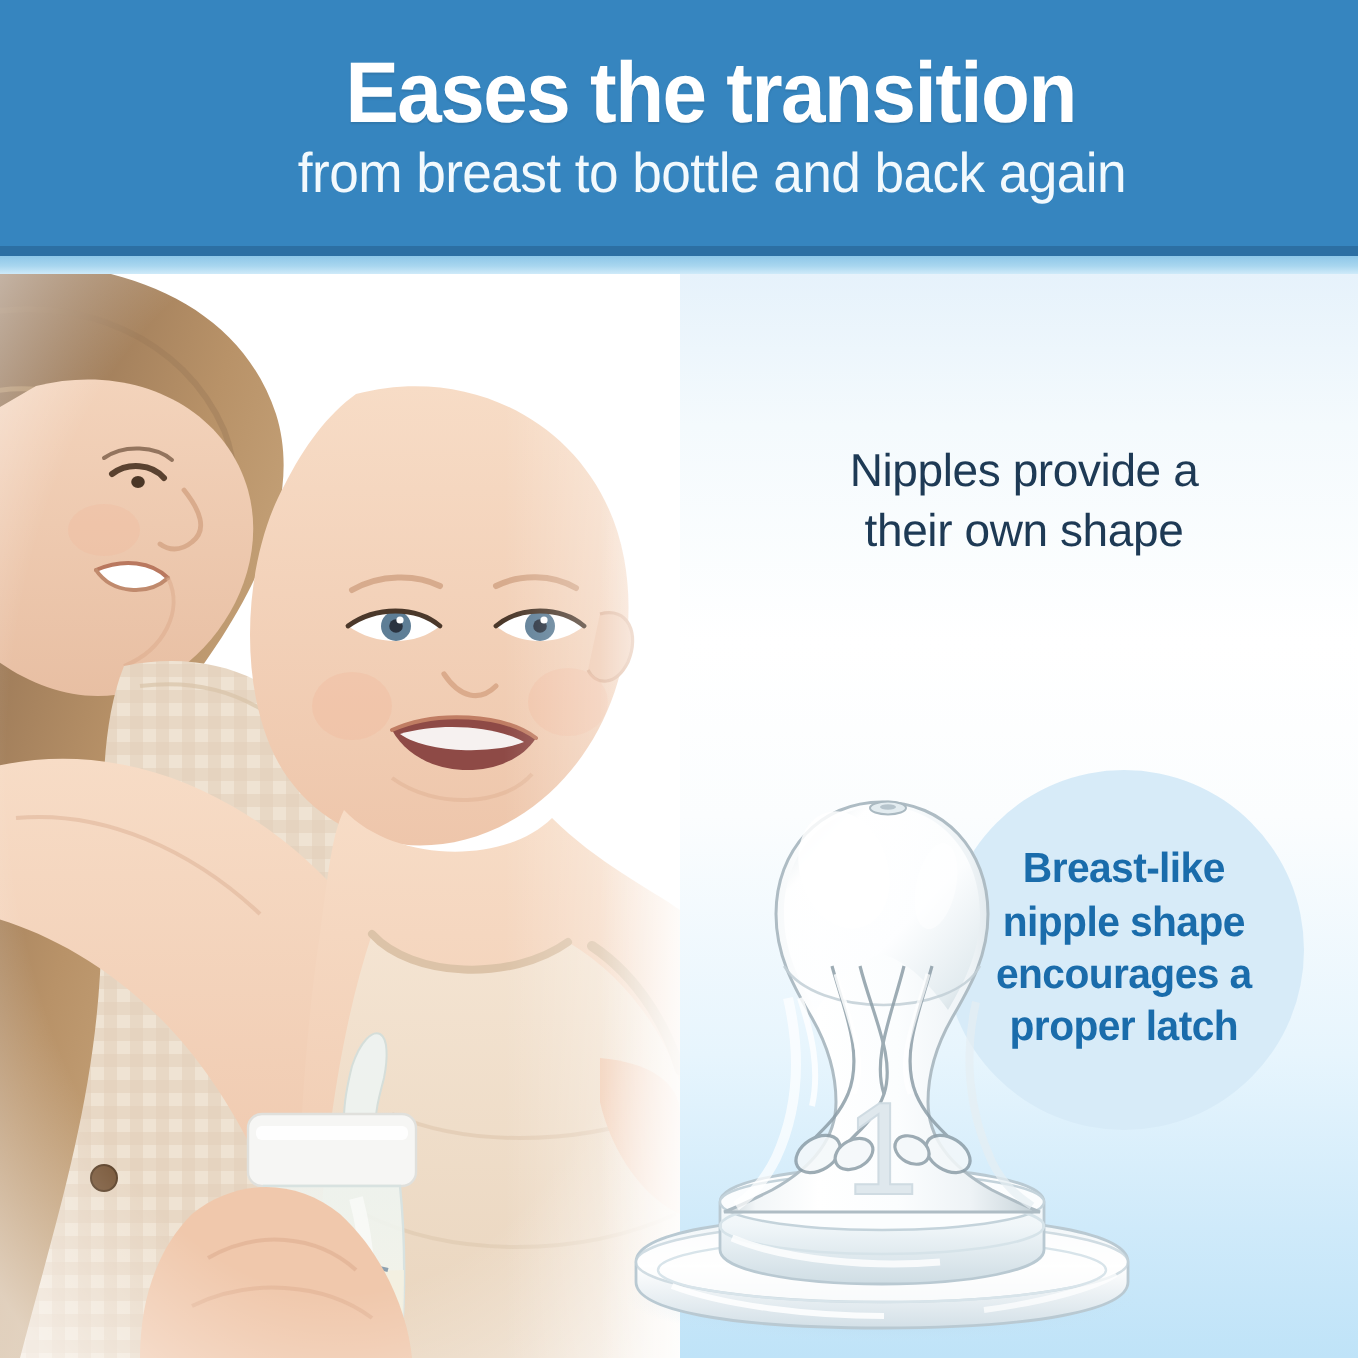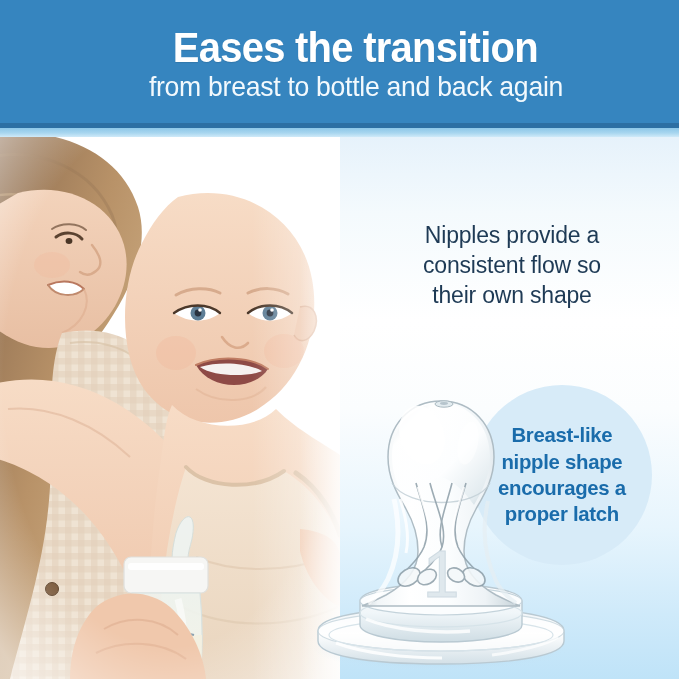--- a/index.html
+++ b/index.html
@@ -287,21 +287,20 @@
         <path d="M96,516 C124,502 162,504 186,522" fill="none" stroke="#dcab8e" stroke-width="2" opacity=".45"></path>
 
         <rect width="340" height="542" fill="url(#vign)"></rect>
         <rect x="252" y="0" width="88" height="542" fill="url(#rfade)" opacity=".55"></rect>
         <rect x="300" y="0" width="40" height="542" fill="url(#rfade)" opacity=".75"></rect>
       </svg>
     </div>
 
     <div class="copy">
       <div>Nipples provide a</div>
-      <div>consistent flow so</div>
       <div>their own shape</div>
     </div>
 
     <div class="badge">
       <div class="badge-text">
         <div>Breast-like</div>
         <div>nipple shape</div>
         <div>encourages a</div>
         <div>proper latch</div>
       </div>

